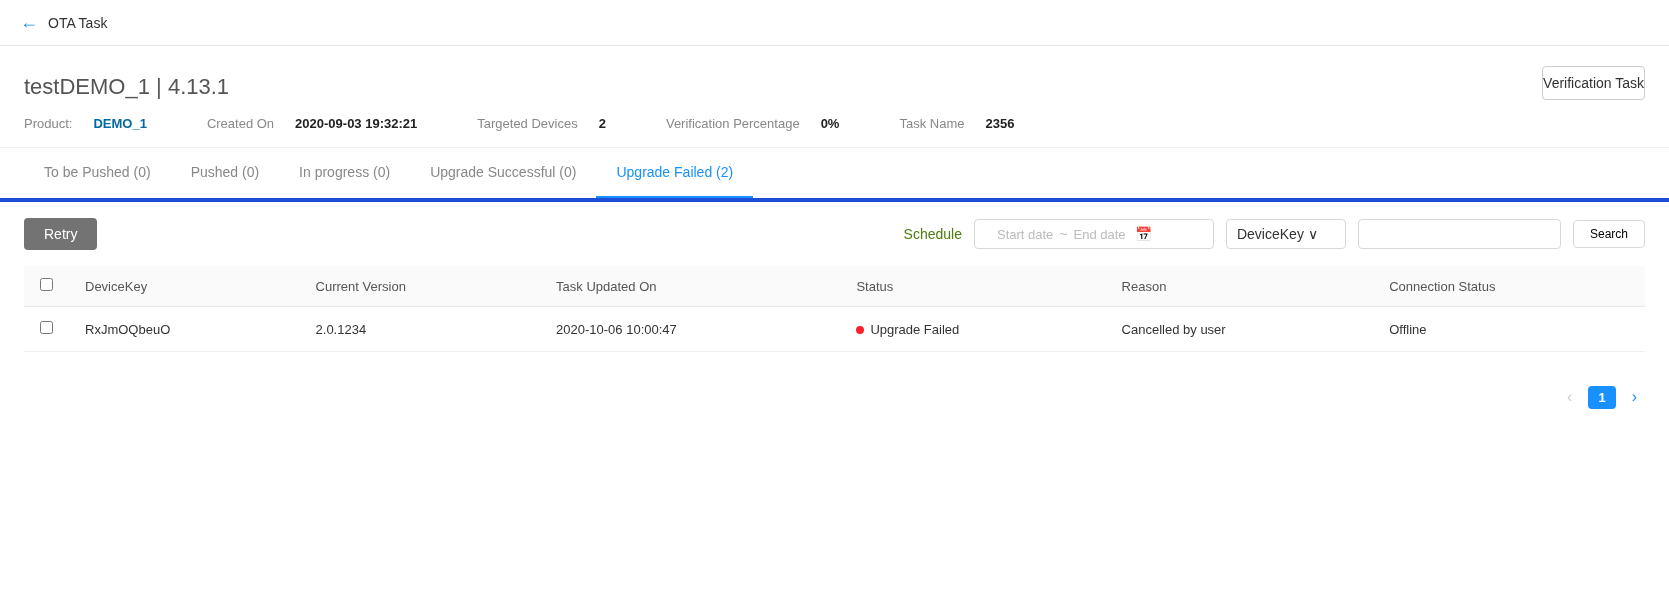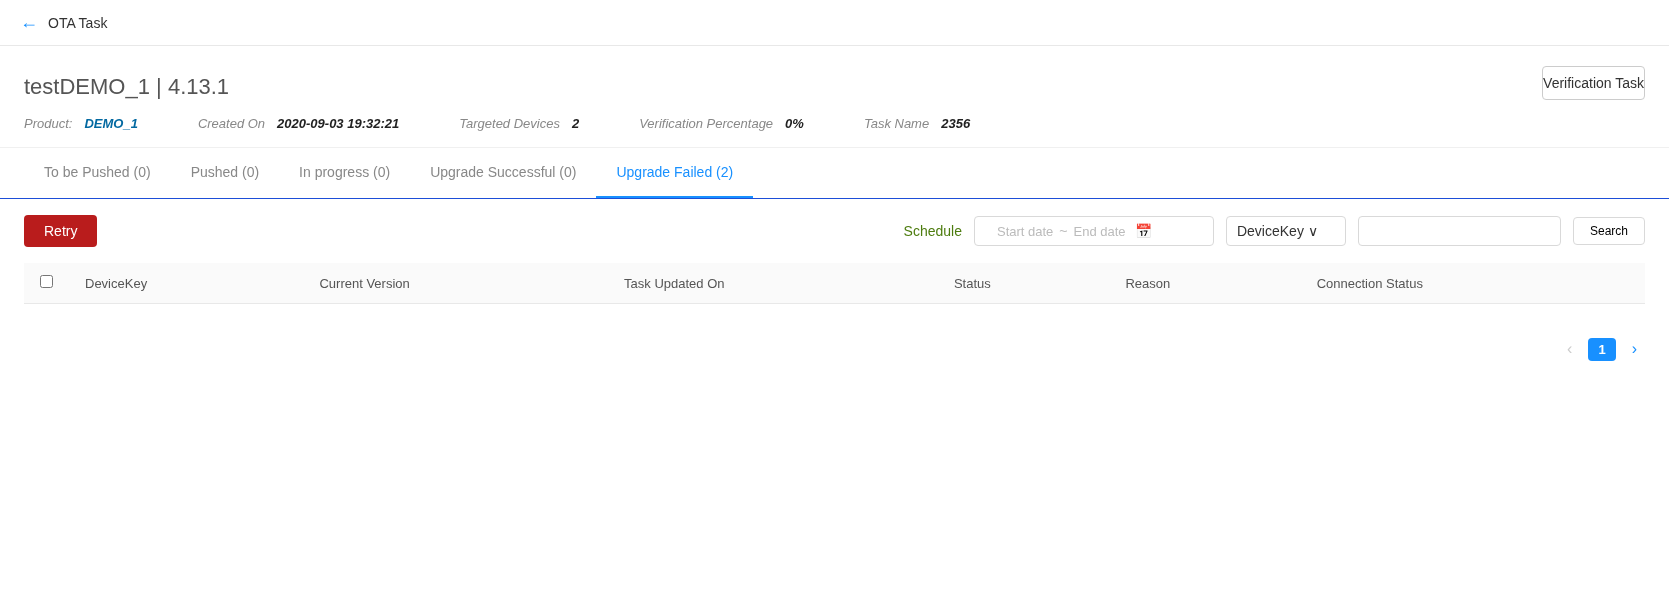--- a/index.html
+++ b/index.html
@@ -55,40 +55,39 @@
       color: #333;
     }
     .meta-info {
       display: flex;
       gap: 60px;
       align-items: center;
       flex-wrap: wrap;
     }
     .meta-item {
       display: flex;
-      gap: 12px;
-      align-items: center;
-      font-style: italic;
+      gap: 21px;
+      align-items: center;
     }
     .meta-label {
       color: #888;
       font-size: 13px;
     }
     .meta-value {
       font-weight: 600;
       color: #222;
       font-size: 13px;
     }
     .meta-value.blue {
       color: #0369a1;
     }
 
     .tabs-section {
       padding: 0 24px;
-      border-bottom: 1px solid #1d4ed8;
+      border-bottom: 4px solid #1d4ed8;
     }
     .tabs {
       display: flex;
       gap: 0;
     }
     .tab-item {
       padding: 16px 20px;
       cursor: pointer;
       color: #888;
       font-size: 14px;
@@ -106,21 +105,21 @@
     }
 
     .toolbar {
       display: flex;
       align-items: center;
       gap: 12px;
       margin-bottom: 16px;
       flex-wrap: wrap;
     }
     .retry-btn {
-      background: #b91c1c;
+      background: #737373;
       color: #fff;
       border: none;
       padding: 8px 20px;
       border-radius: 4px;
       cursor: pointer;
       font-size: 14px;
     }
     .spacer { flex: 1; }
     .schedule-label {
       color: #4d7c0f;
@@ -323,20 +322,33 @@
         </th>
         <th>DeviceKey</th>
         <th>Current Version</th>
         <th>Task Updated On</th>
         <th>Status</th>
         <th>Reason</th>
         <th>Connection Status</th>
       </tr>
     </thead>
     <tbody id="table-body">
+        <tr>
+      <td class="checkbox-cell">
+        <input type="checkbox" style="">
+      </td>
+      <td>RxJmOQbeuO</td>
+      <td>2.0.1234</td>
+      <td>2020-10-06 10:00:47</td>
+      <td class="status-failed">
+        <span class="status-dot"></span>Upgrade Failed
+      </td>
+      <td class="reason-text">Cancelled by user</td>
+      <td class="conn-offline">Offline</td>
+    </tr>
       </tbody>
   </table>
 </div>
 
 <div class="pagination">
   <button class="page-nav-btn disabled">‹</button>
   <span class="page-num">1</span>
   <button class="page-nav-btn">›</button>
 </div>
 

